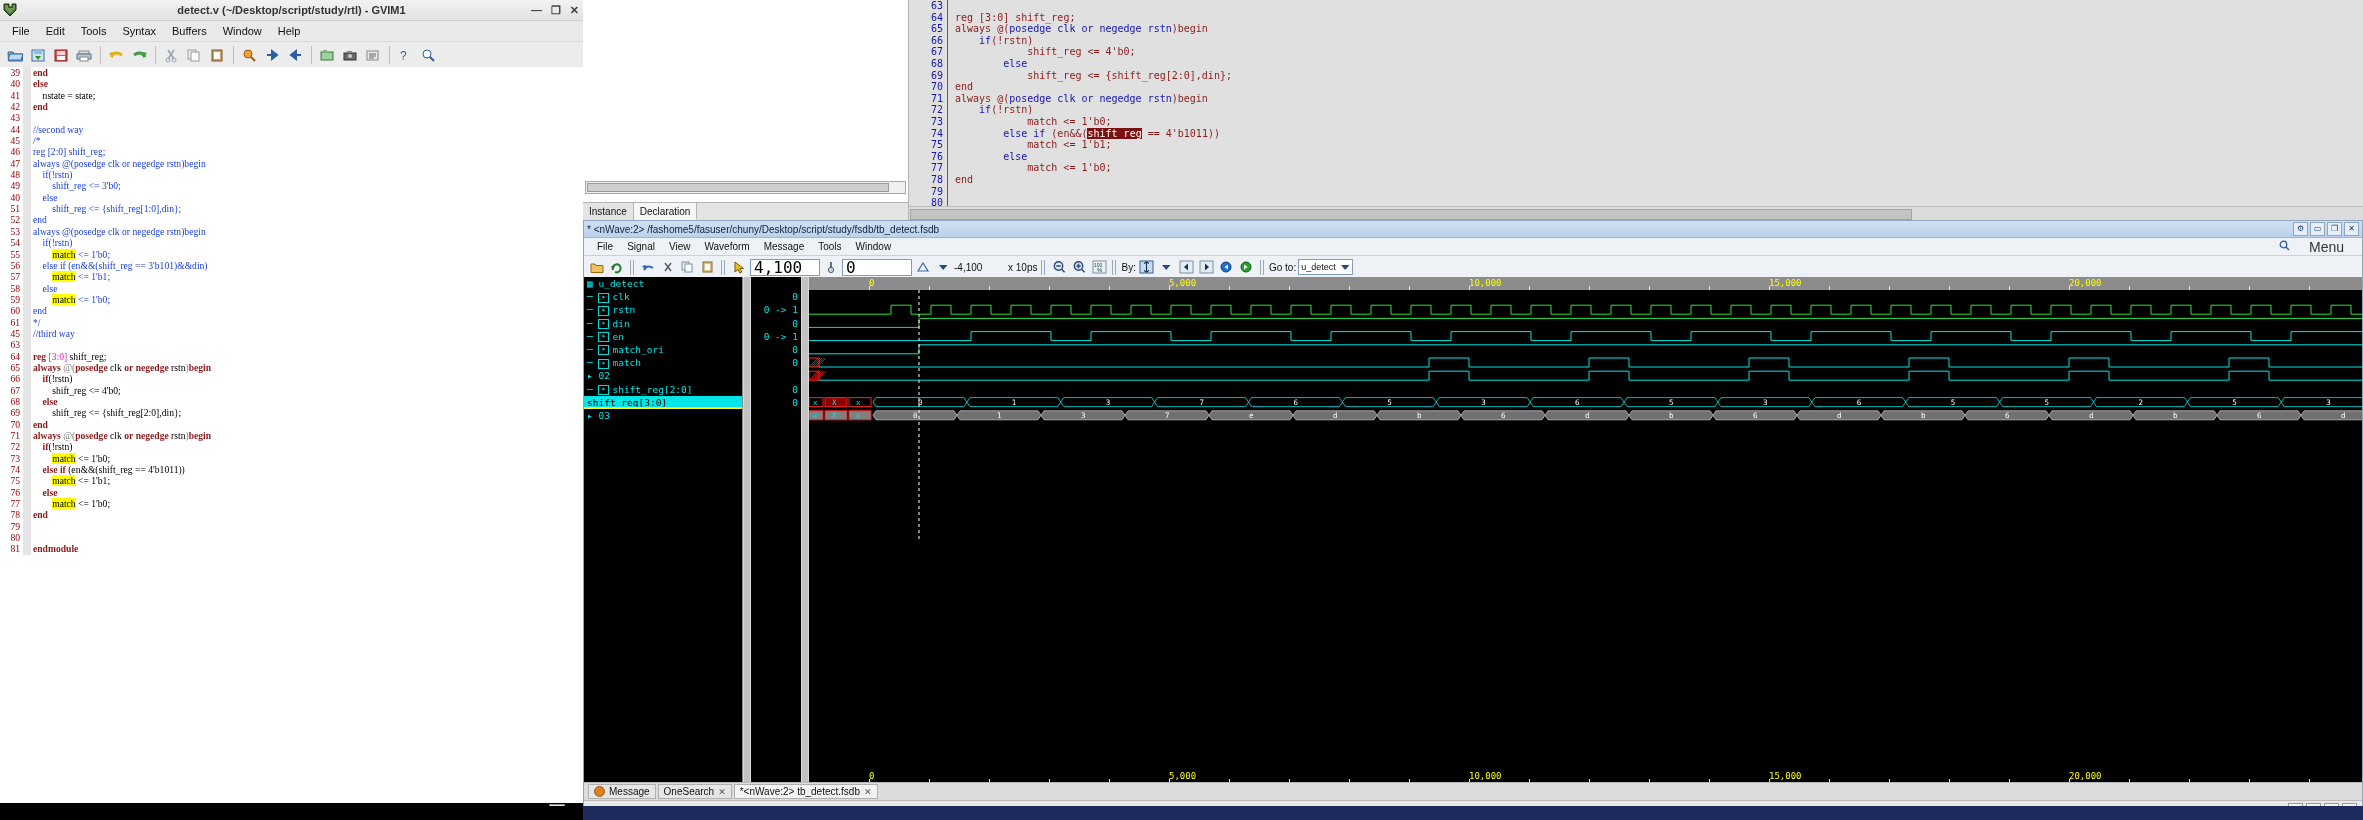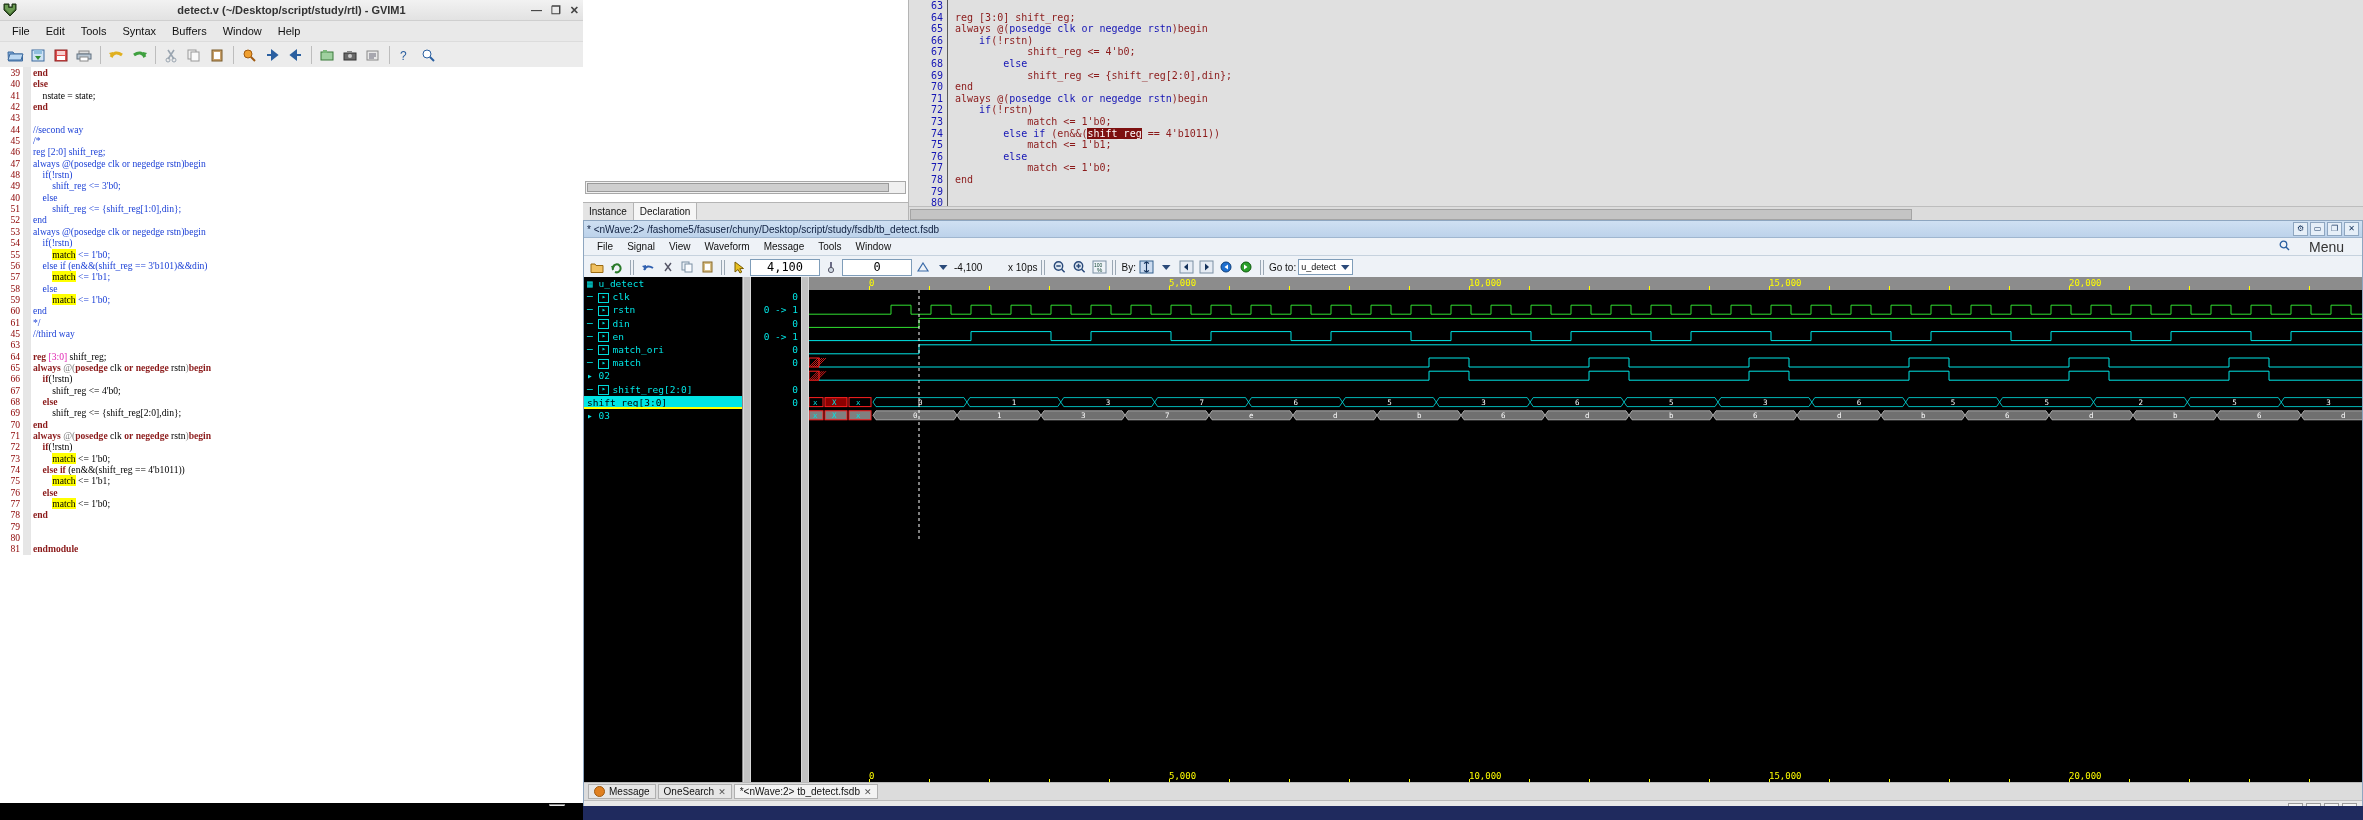--- a/index.html
+++ b/index.html
@@ -71,22 +71,22 @@
   .nw-menu{height:17px;background:#eef2f7;display:flex;align-items:center;padding-left:6px;gap:0;
            border-bottom:1px solid #c6d2de;position:relative;}
   .nw-menu span{font-size:10px;color:#111;padding:1px 7px;}
   .nw-menu .right{position:absolute;right:4px;display:flex;align-items:center;gap:5px;}
   .nw-menu .right .mw{font-size:14px;color:#333;}
   .nw-tb{height:22px;background:#eef2f7;display:flex;align-items:center;padding-left:4px;gap:2px;
          border-bottom:1px solid #c6d2de;font-size:10px;color:#111;}
   .tb2{width:18px;height:18px;display:flex;align-items:center;justify-content:center;}
   .grip{width:5px;height:15px;margin:0 2px;
         background:repeating-linear-gradient(to right,#9aa7b4 0 1px,transparent 1px 3px);}
-  .nwin{height:15px;border:1px solid #7f9db9;background:#fff;font-size:12px;padding:0 3px;
-        font-family:"DejaVu Sans Mono",monospace;text-align:center;}
+  .nwin{height:15px;border:1px solid #7f9db9;background:#fff;font-size:16px;padding:0 3px;
+        font-family:"DejaVu Sans Mono",monospace;}
   .gotosel{height:14px;border:1px solid #7f9db9;background:#fff;font-size:9px;padding:0 2px;display:flex;
            align-items:center;gap:5px;}
 
   .wavearea{position:absolute;left:0;right:0;top:56px;bottom:36px;background:#bef264;}
   .sigpane{position:absolute;left:0;top:0;width:158px;height:100%;background:#000;color:#00e5e5;
            font-family:"DejaVu Sans Mono",monospace;font-size:9.5px;}
   .sigrow{height:13.2px;line-height:13.2px;white-space:pre;padding-left:3px;position:relative;}
   .sigrow .bx{display:inline-block;width:9px;height:8px;border:1px solid #00d8d8;margin-right:3px;
               text-align:center;line-height:7px;font-size:7px;color:#00d8d8;vertical-align:middle;}
   .sel-row{background:#00e5e5;color:#000;}

